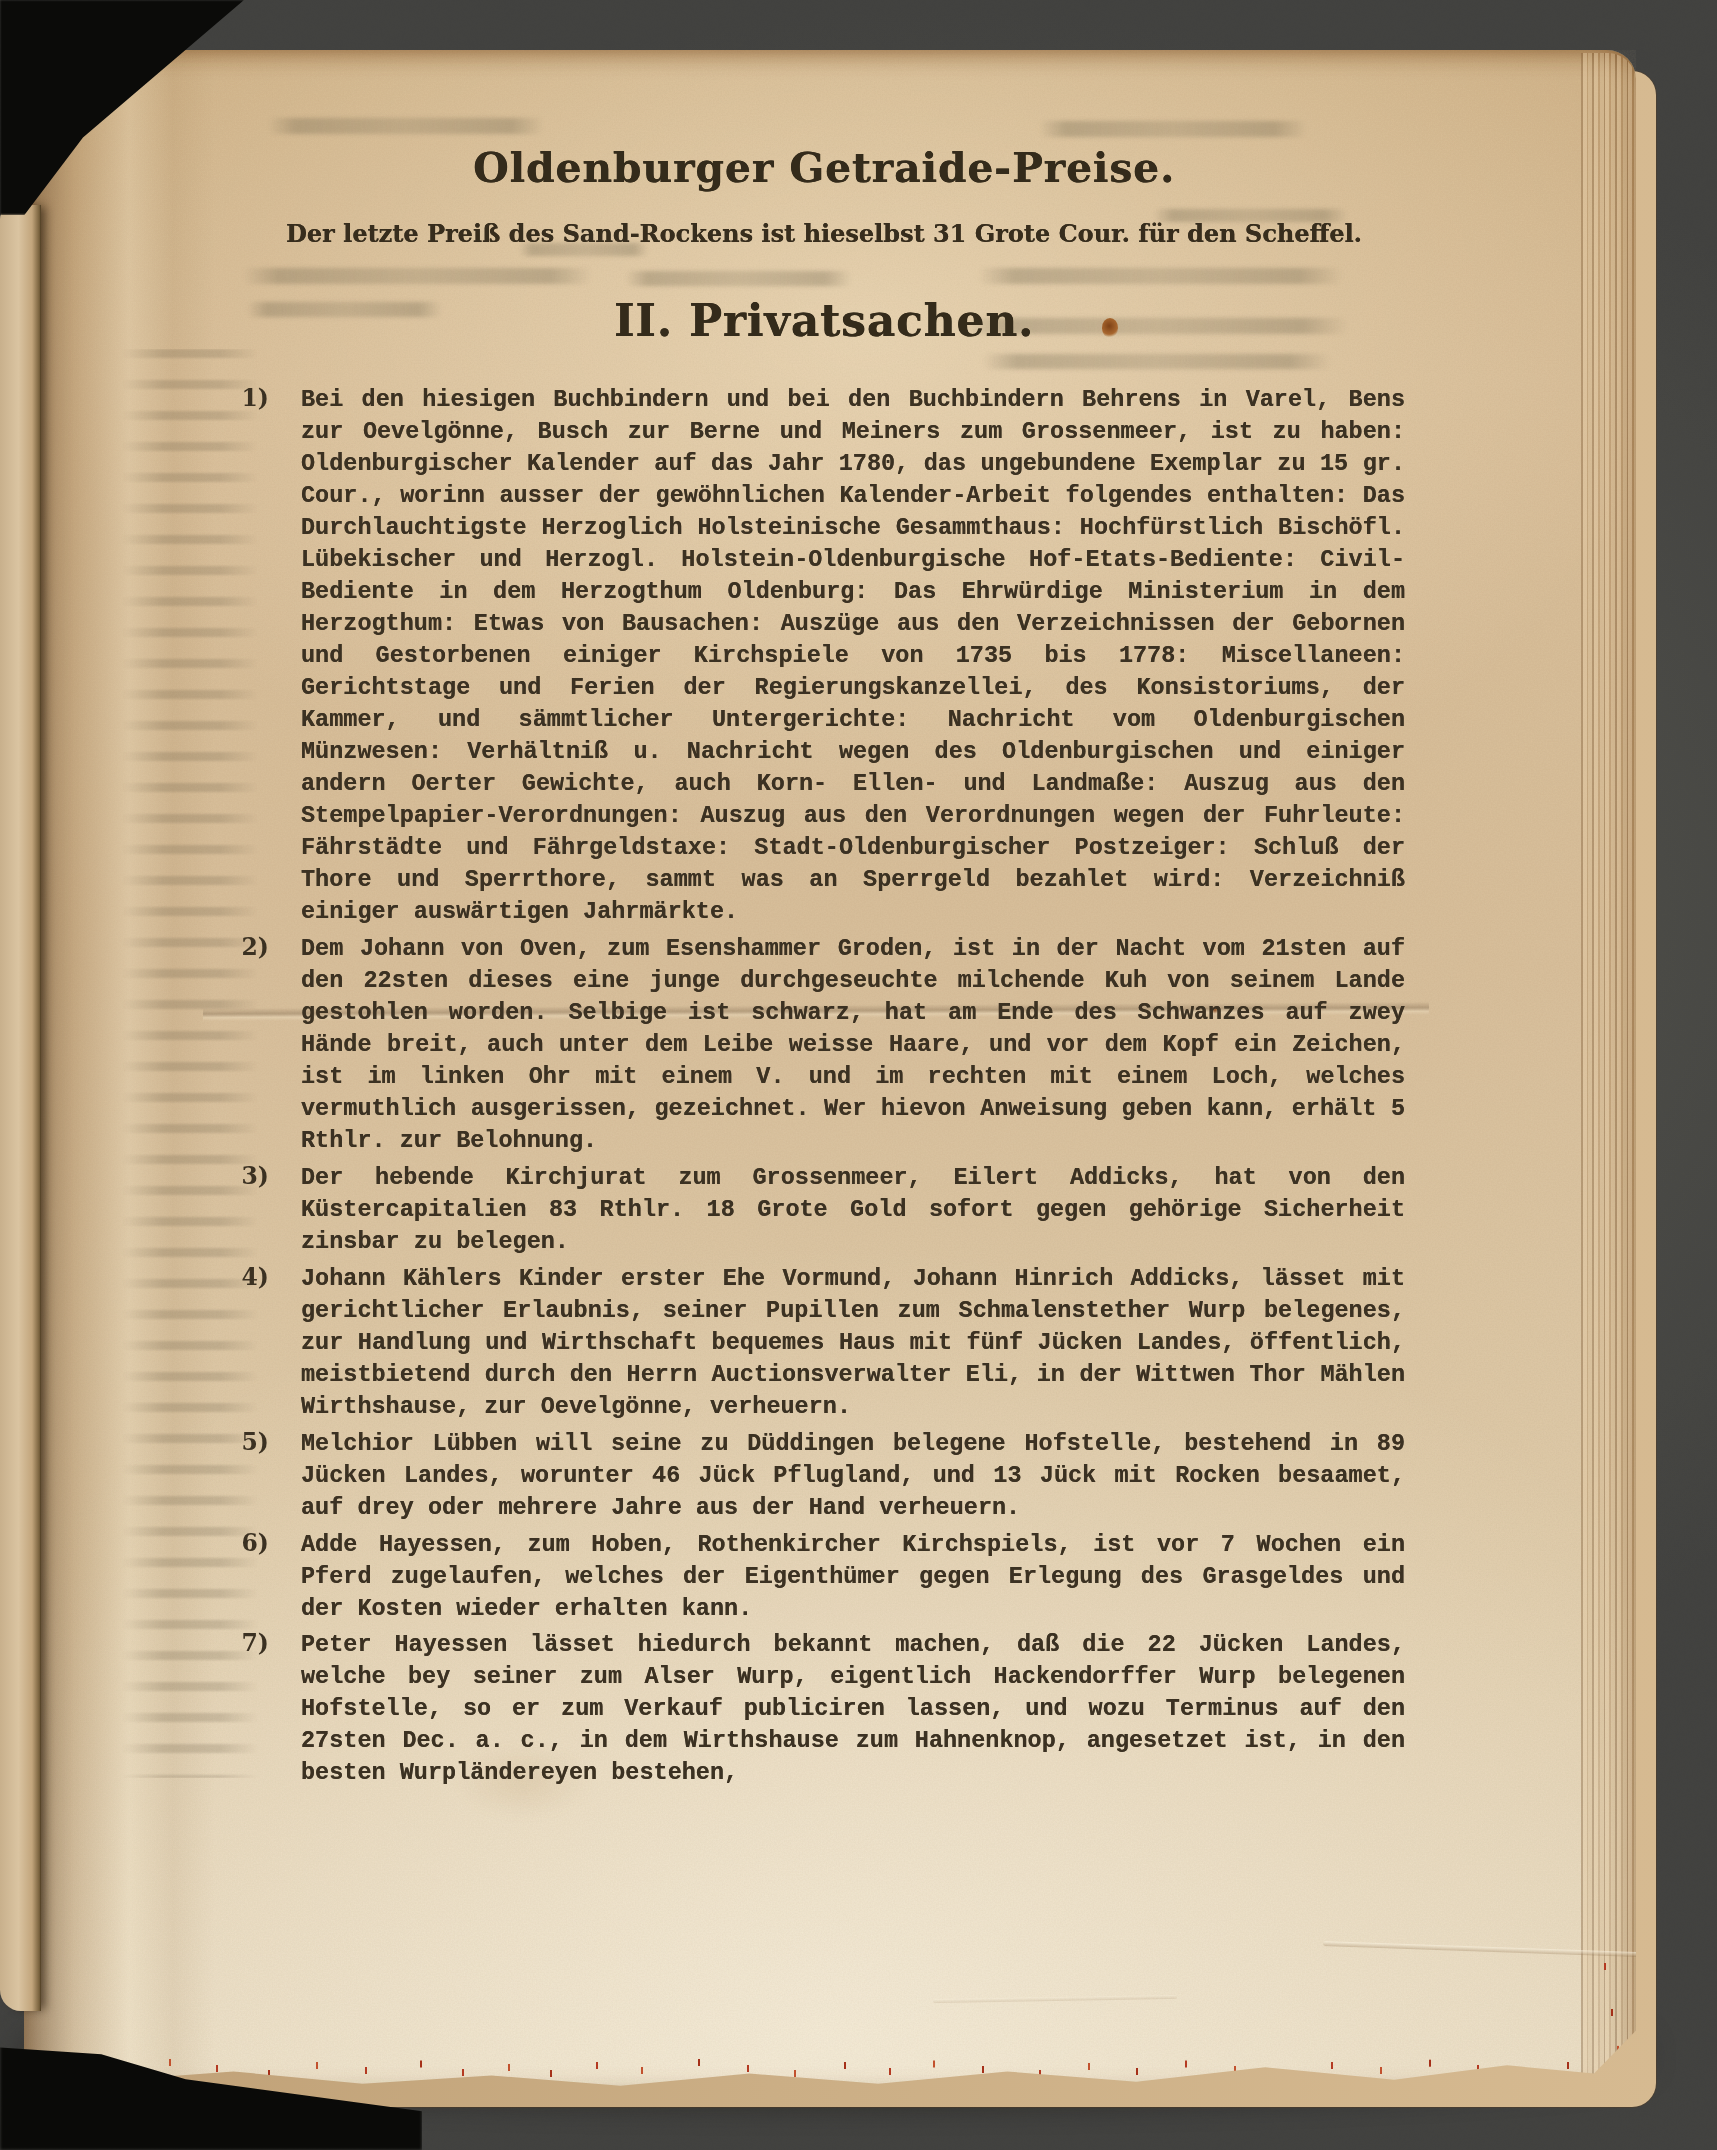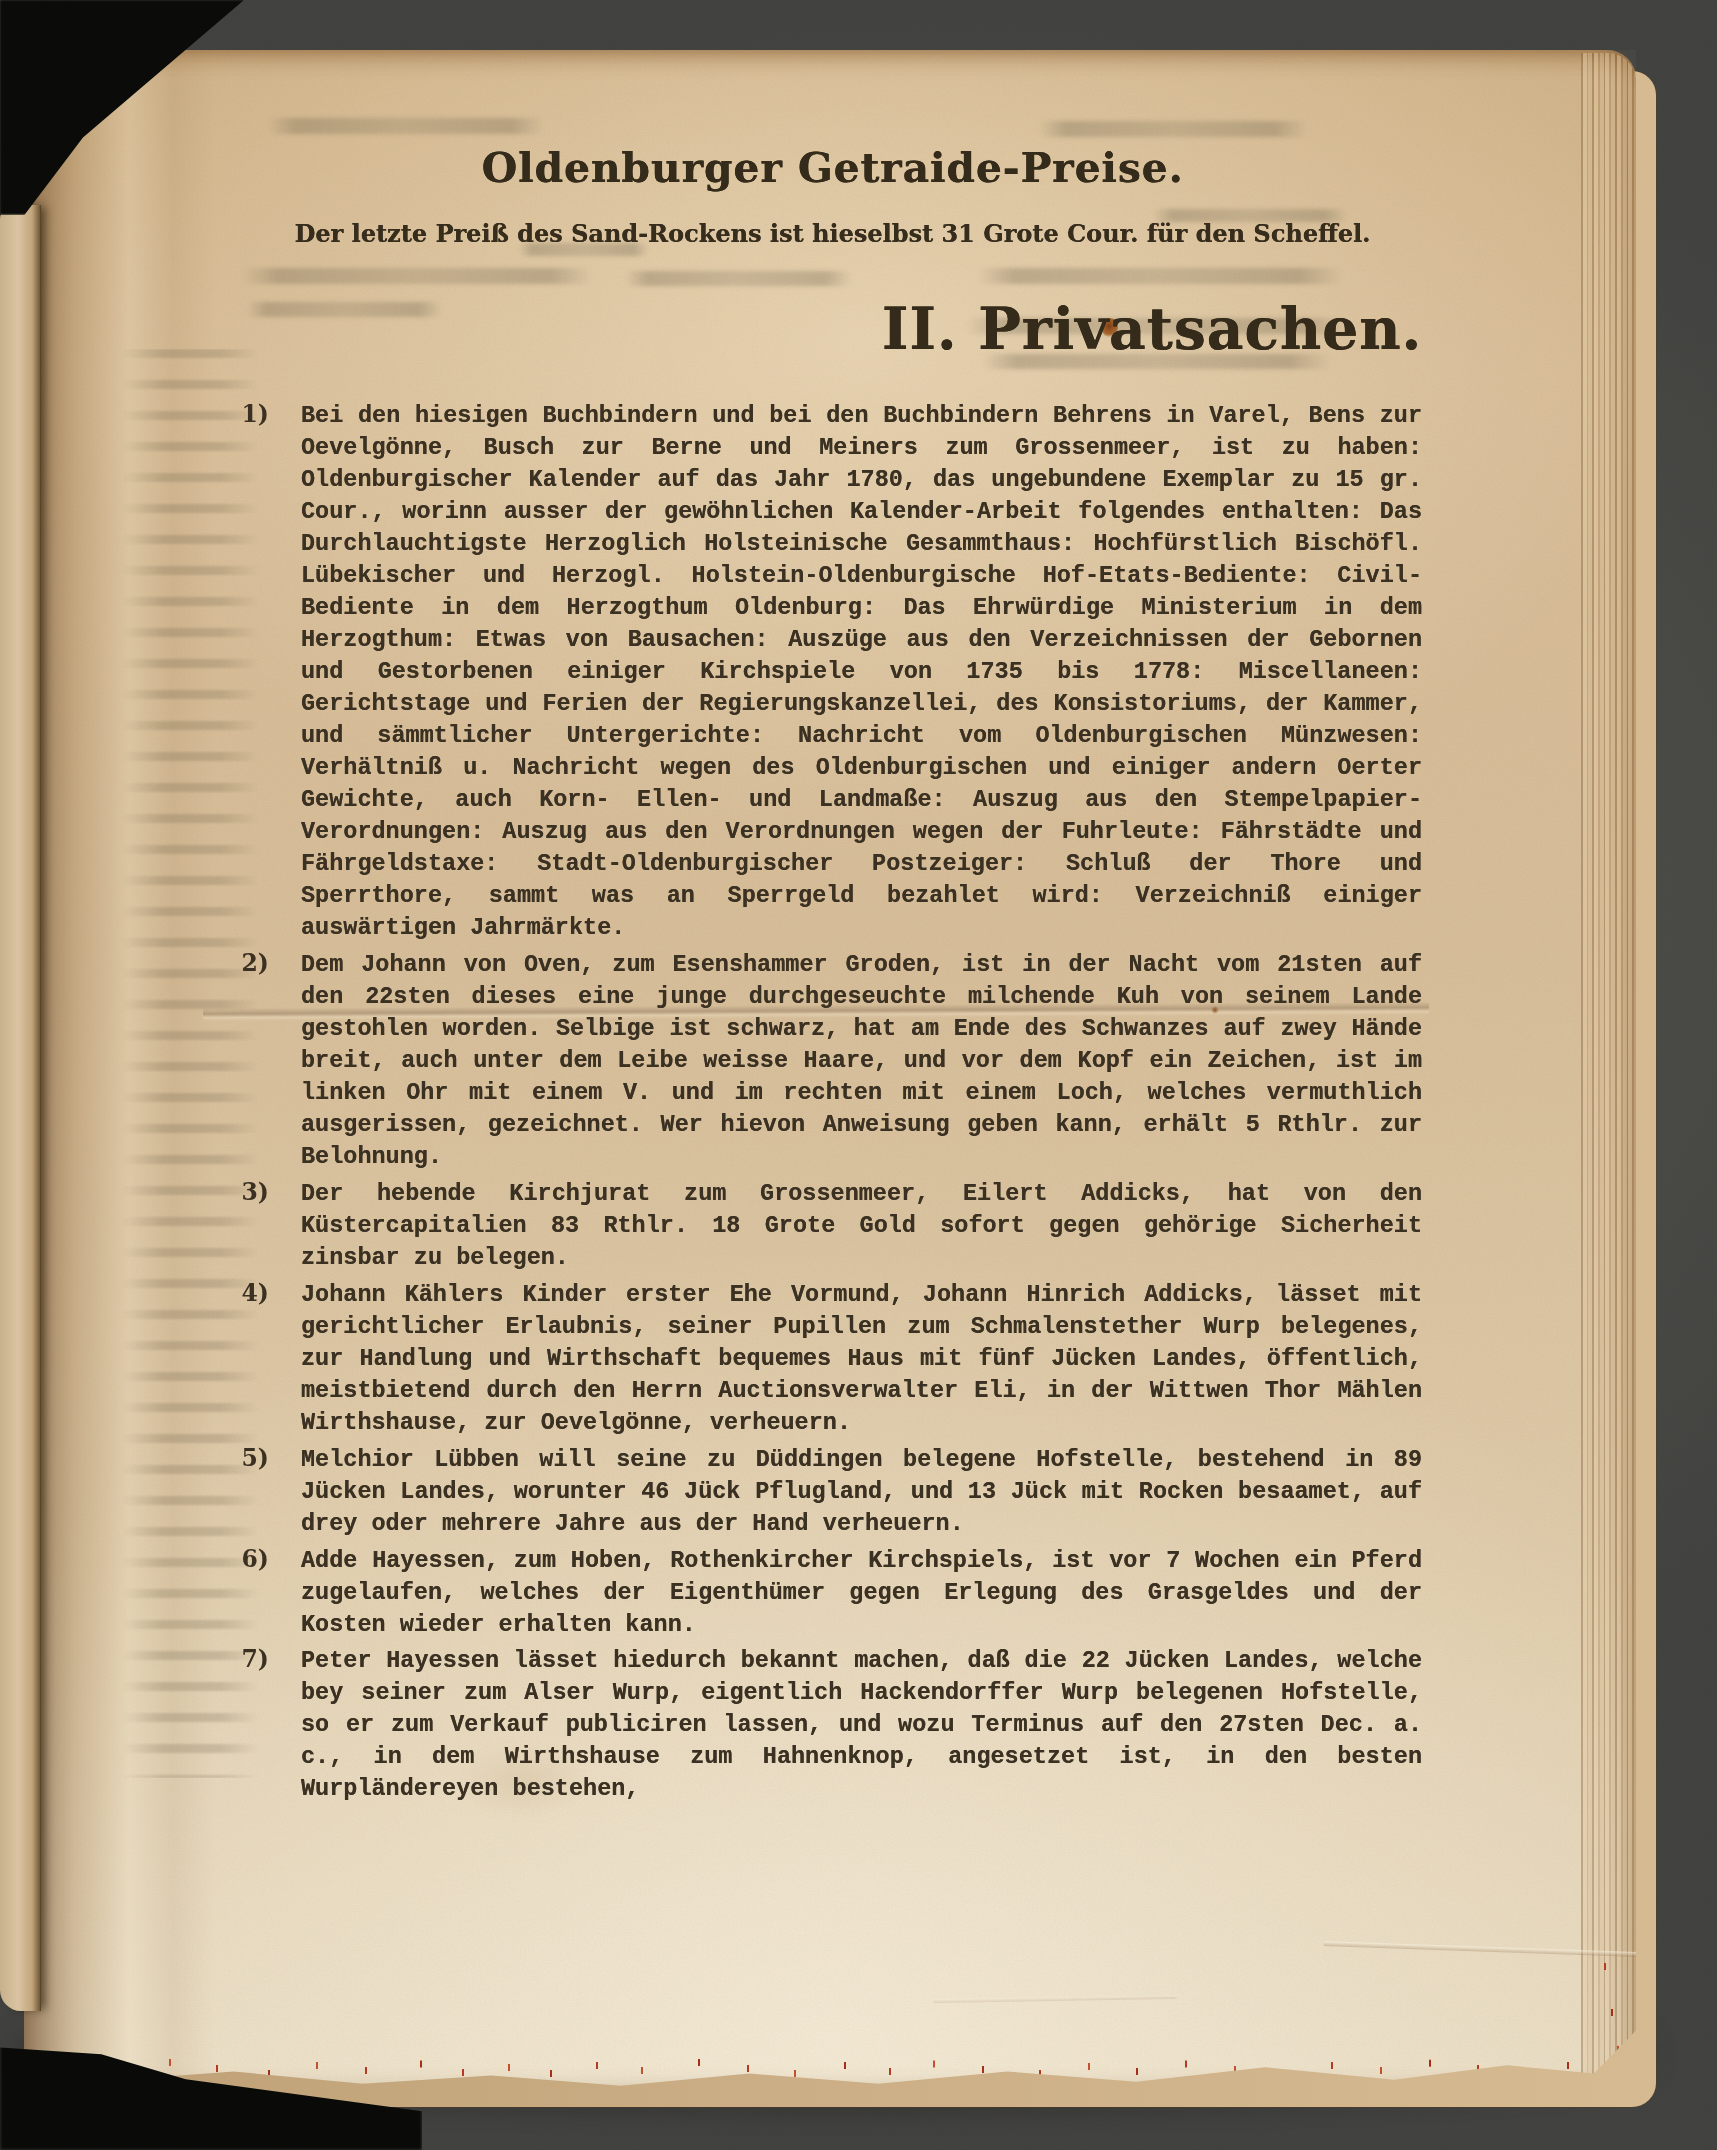--- a/index.html
+++ b/index.html
@@ -71,26 +71,26 @@
     box-shadow:67px 21px #b43a22,106px 28px #a53019,145px 18px #c2512e,192px 24px #b43a22,
       244px 29px #a53019,292px 21px #c2512e,341px 26px #b43a22,396px 19.5px #a53019,
       438px 28px #b43a22,484px 23px #c2512e,526px 29px #a53019,572px 21px #b43a22,
       617px 26px #c2512e,674px 18px #a53019,723px 24px #b43a22,770px 29px #c2512e,
       820px 21px #a53019,865px 27px #b43a22,909px 19.5px #c2512e,958px 25px #a53019,
       1015px 29px #b43a22,1064px 22px #c2512e,1112px 27px #a53019,1161px 19.5px #b43a22,
       1210px 25px #c2512e,1258px 29px #a53019,1307px 21px #b43a22,1356px 26px #c2512e,
       1405px 18.7px #a53019,1453px 24px #b43a22,1502px 28px #c2512e,1543px 21px #a53019,
       1580px -78px #b43a22,1587px -32px #a53019,1593px 4.9px #c2512e;}
   
-  .content{position:absolute;left:219px;right:214px;top:96px;color:#3b3122;}
+  .content{position:absolute;left:219px;right:231px;top:96px;color:#3b3122;}
   .content h1{margin:0 0 28px;font-size:41px;line-height:1.1;text-align:center;
     letter-spacing:0.8px;color:#342b1b;text-shadow:0.3px 0 0 currentColor;}
   .subtitle{margin:0 0 47px;font-size:24px;text-align:center;font-weight:700;
     color:#372d1d;text-shadow:0.2px 0 0 currentColor;}
-  .content h2{margin:8px 0 37px;font-size:57px;text-align:right;letter-spacing:0.8px;
+  .content h2{margin:8px 0 37px;font-size:44px;text-align:center;letter-spacing:0.8px;
     color:#342b1b;text-shadow:0.3px 0 0 currentColor;}
   .items{font-size:23.5px;line-height:31px;font-weight:700;text-align:justify;}
   .item{position:relative;padding-left:58px;margin:0 0 4.9px;}
   .item .num{position:absolute;left:-1.6px;top:0;}
   .item .txt{text-shadow:0 0 0.5px rgba(59,49,34,.8);font-family:Liberation Mono, monospace;}
   
   .corner-void{position:absolute;left:0;top:0;width:244px;height:215px;background:#0b0b09;
     clip-path:polygon(0 0,100% 0,34% 64%,10% 100%,0 100%);filter:blur(0.8px);}
   .bottom-left-void{position:absolute;left:0;top:2036px;width:422px;height:114px;background:#0a0a08;
     clip-path:polygon(0 10%,24% 16%,44% 38%,72% 52%,100% 66%,100% 100%,0 100%);filter:blur(1.6px);}

